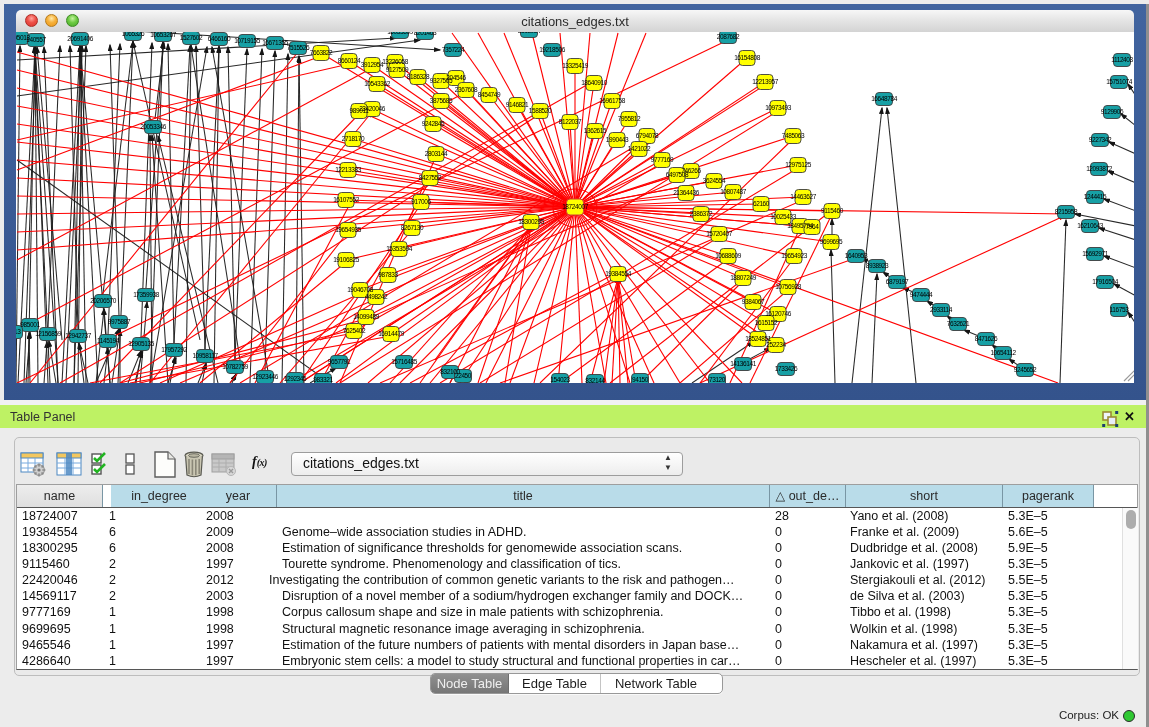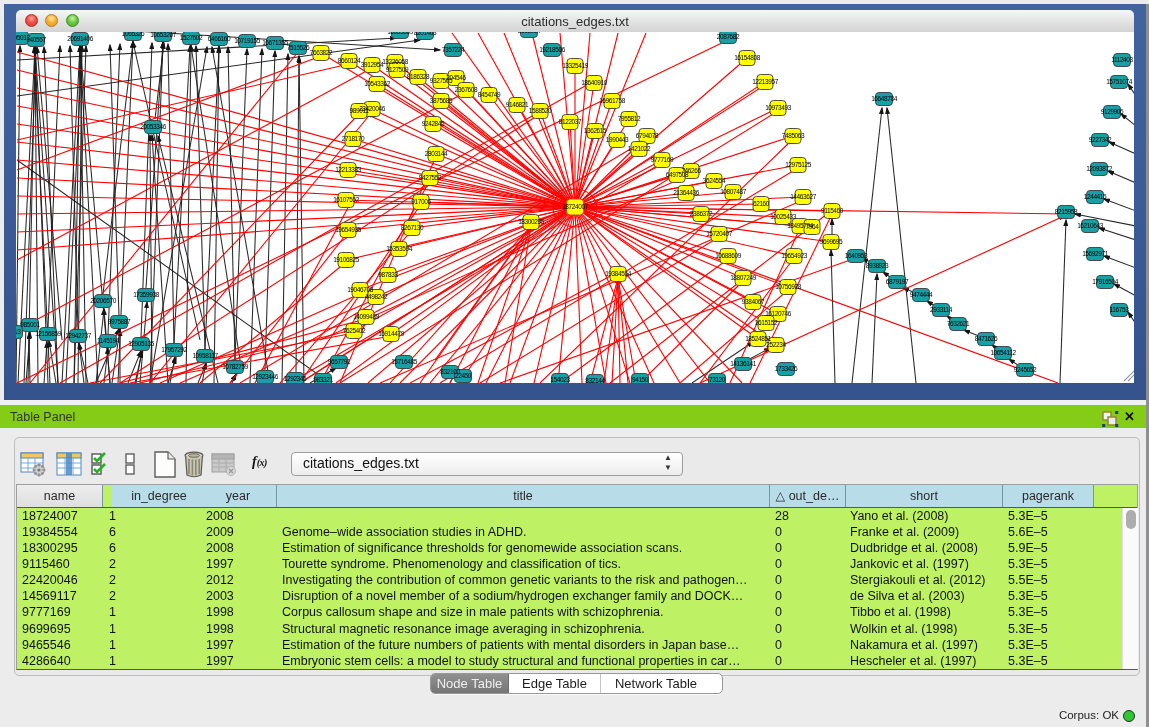--- a/index.html
+++ b/index.html
@@ -16,37 +16,37 @@
 .tl.g{left:50px;background:radial-gradient(circle at 50% 32%,#c4f2a0 0%,#6ecb43 45%,#47a92a 100%);border:1px solid #3d8a23}
 #wtitle{position:absolute;left:0;right:0;top:4px;text-align:center;font-size:13px;color:#2c2c2c}
 #canvas{position:absolute;left:12px;top:28px;width:1118px;height:351px;background:#fff;overflow:hidden}
 #net .re{stroke:#f00;stroke-width:1.1;fill:none}
 #net .bk{stroke:#1c1c1c;stroke-width:1.05;fill:none;stroke-opacity:.95}
 #net .nl{font-family:"Liberation Sans",sans-serif;font-size:6.5px;fill:#000;letter-spacing:-0.4px;text-anchor:middle}
 
 #divarrow{position:absolute;left:570px;top:401px;width:0;height:0;
   border-left:5px solid transparent;border-right:5px solid transparent;border-bottom:5px solid #9a9a9a}
 
-#tpheader{position:absolute;left:0;top:405px;width:1146px;height:23px;background:#84cc16;
+#tpheader{position:absolute;left:0;top:405px;width:1146px;height:23px;background:#bef264;
   font-size:12.5px;color:#333}
 #tpheader span{position:absolute;left:10px;top:5px}
 #floatico{position:absolute;left:1102px;top:5px}
 #xico{position:absolute;left:1124px;top:4px;font-size:13px;font-weight:bold;color:#111}
 #panel{position:absolute;left:14px;top:437px;width:1126px;height:239px;background:#eaeaea;
   border:1px solid #bdbdbd;border-radius:5px}
 #toolbar{position:absolute;left:0;top:13px;width:100%;height:32px}
 #toolbar svg{position:absolute;top:0}
 #fx{position:absolute;left:237px;top:3px;font-family:"Liberation Serif",serif;
   font-style:italic;font-weight:bold;font-size:14px;color:#111}
 #fx i{font-size:10px;letter-spacing:-0.5px}
 #combo{position:absolute;left:276px;top:1px;width:392px;height:24px;border:1px solid #9d9d9d;border-radius:4px;
   background:linear-gradient(180deg,#ffffff,#ededed);font-size:14px;color:#111;line-height:20px;padding-left:11px}
 #combo .arr{position:absolute;right:10px;top:0;font-size:8px;color:#333;line-height:10px}
 
-#tbl{position:absolute;left:1px;top:46px;width:1122px;height:186px;background:#bef264;
+#tbl{position:absolute;left:1px;top:46px;width:1122px;height:186px;background:#ffffff;
   border:1px solid #9e9e9e;border-bottom:1px solid #565656}
 .hd{position:absolute;top:0;height:22px;background:#b9dce9;border-right:1px solid #7996a4;
   font-size:12.5px;color:#2a2a2a;text-align:center;line-height:22px}
 .hd.gray{background:linear-gradient(180deg,#ededed,#dfdfdf)}
 #hdrline{position:absolute;left:0;top:22px;width:100%;height:1px;background:#565656}
 .rowtxt{position:absolute;font-size:12.5px;color:#111;white-space:nowrap}
 #sbtrack{position:absolute;left:1105px;top:23px;width:16px;height:161px;background:#fafafa;border-left:1px solid #e0e0e0}
 #sbthumb{position:absolute;left:3px;top:2px;width:10px;height:19px;border-radius:5px;background:#adadad}
 
 #tabs{position:absolute;left:430px;top:673px;width:293px;height:21px;border:1px solid #989898;
@@ -721,21 +721,21 @@
 <div class="rowtxt" style="left:5px;top:71.94999999999999px">9115460</div>
 <div class="rowtxt" style="left:92px;top:71.94999999999999px">2</div>
 <div class="rowtxt" style="left:189px;top:71.94999999999999px">1997</div>
 <div class="rowtxt" style="left:265px;top:71.94999999999999px">Tourette syndrome. Phenomenology and classification of tics.</div>
 <div class="rowtxt" style="left:758px;top:71.94999999999999px">0</div>
 <div class="rowtxt" style="left:833px;top:71.94999999999999px">Jankovic et al. (1997)</div>
 <div class="rowtxt" style="left:991px;top:71.94999999999999px">5.3E–5</div>
 <div class="rowtxt" style="left:5px;top:88.1px">22420046</div>
 <div class="rowtxt" style="left:92px;top:88.1px">2</div>
 <div class="rowtxt" style="left:189px;top:88.1px">2012</div>
-<div class="rowtxt" style="left:265px;top:88.1px">Investigating the contribution of common genetic variants to the risk and pathogen…</div>
+<div class="rowtxt" style="left:252px;top:88.1px">Investigating the contribution of common genetic variants to the risk and pathogen…</div>
 <div class="rowtxt" style="left:758px;top:88.1px">0</div>
 <div class="rowtxt" style="left:833px;top:88.1px">Stergiakouli et al. (2012)</div>
 <div class="rowtxt" style="left:991px;top:88.1px">5.5E–5</div>
 <div class="rowtxt" style="left:5px;top:104.25px">14569117</div>
 <div class="rowtxt" style="left:92px;top:104.25px">2</div>
 <div class="rowtxt" style="left:189px;top:104.25px">2003</div>
 <div class="rowtxt" style="left:265px;top:104.25px">Disruption of a novel member of a sodium/hydrogen exchanger family and DOCK…</div>
 <div class="rowtxt" style="left:758px;top:104.25px">0</div>
 <div class="rowtxt" style="left:833px;top:104.25px">de Silva et al. (2003)</div>
 <div class="rowtxt" style="left:991px;top:104.25px">5.3E–5</div>

